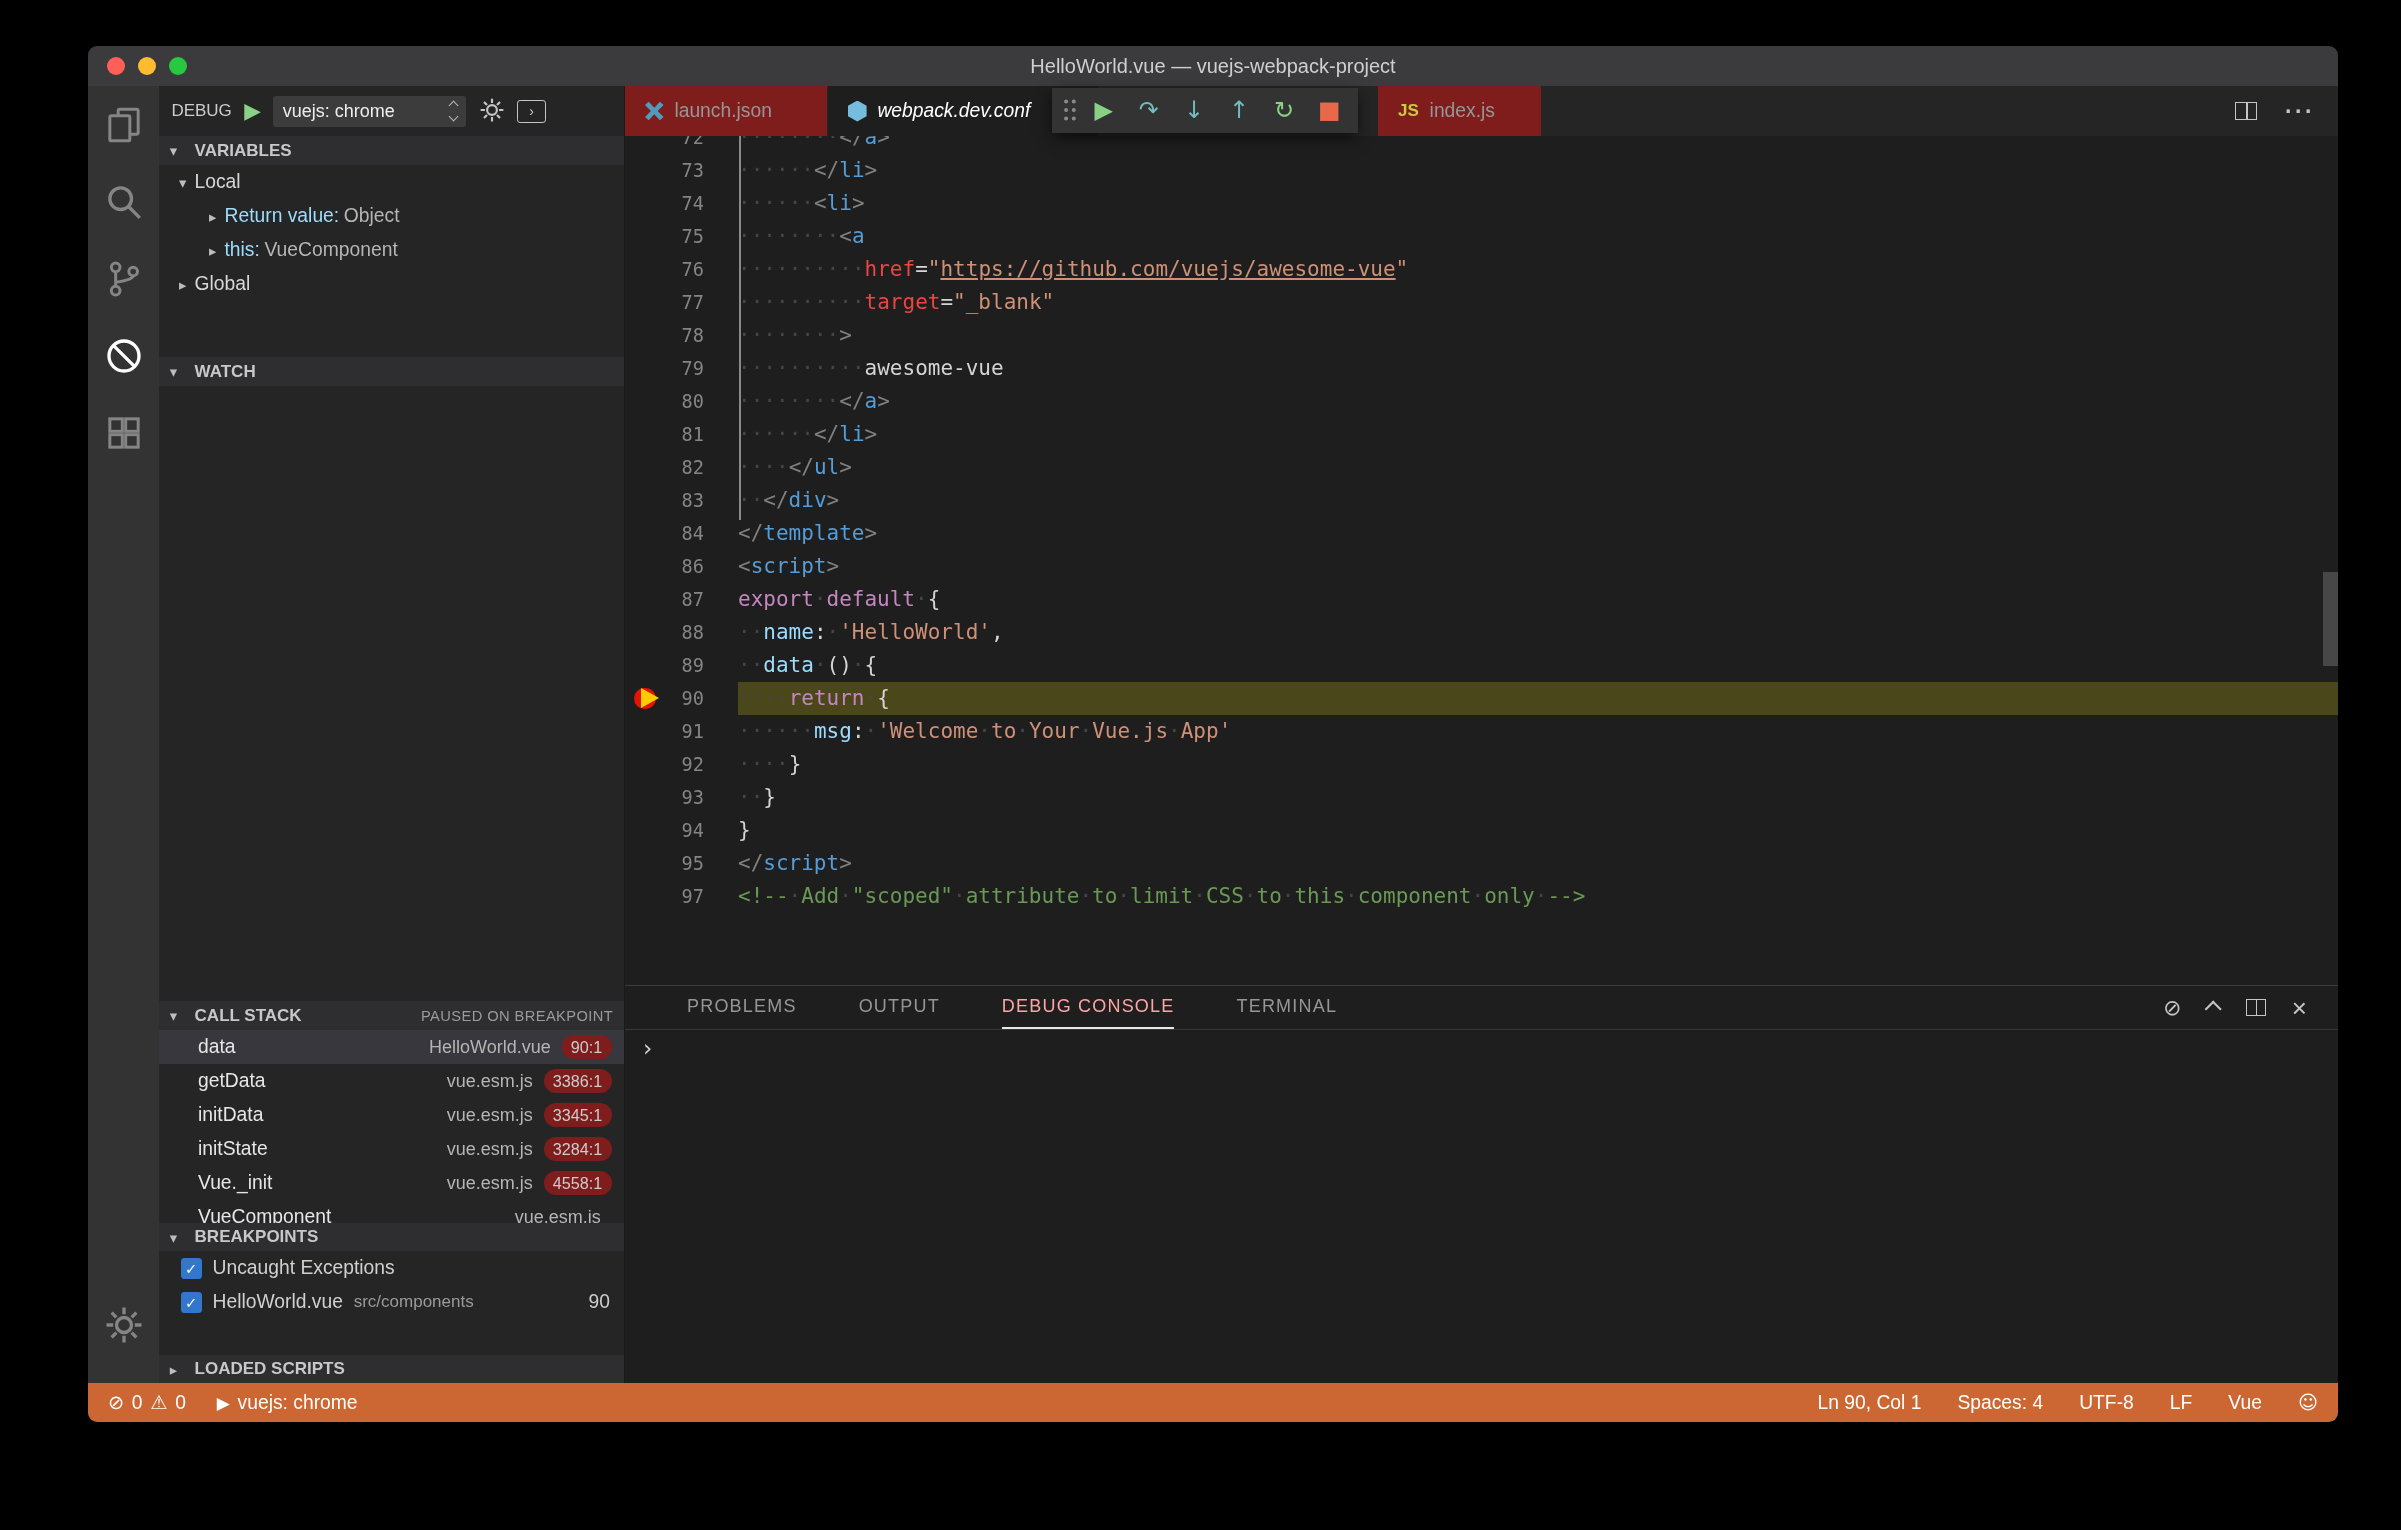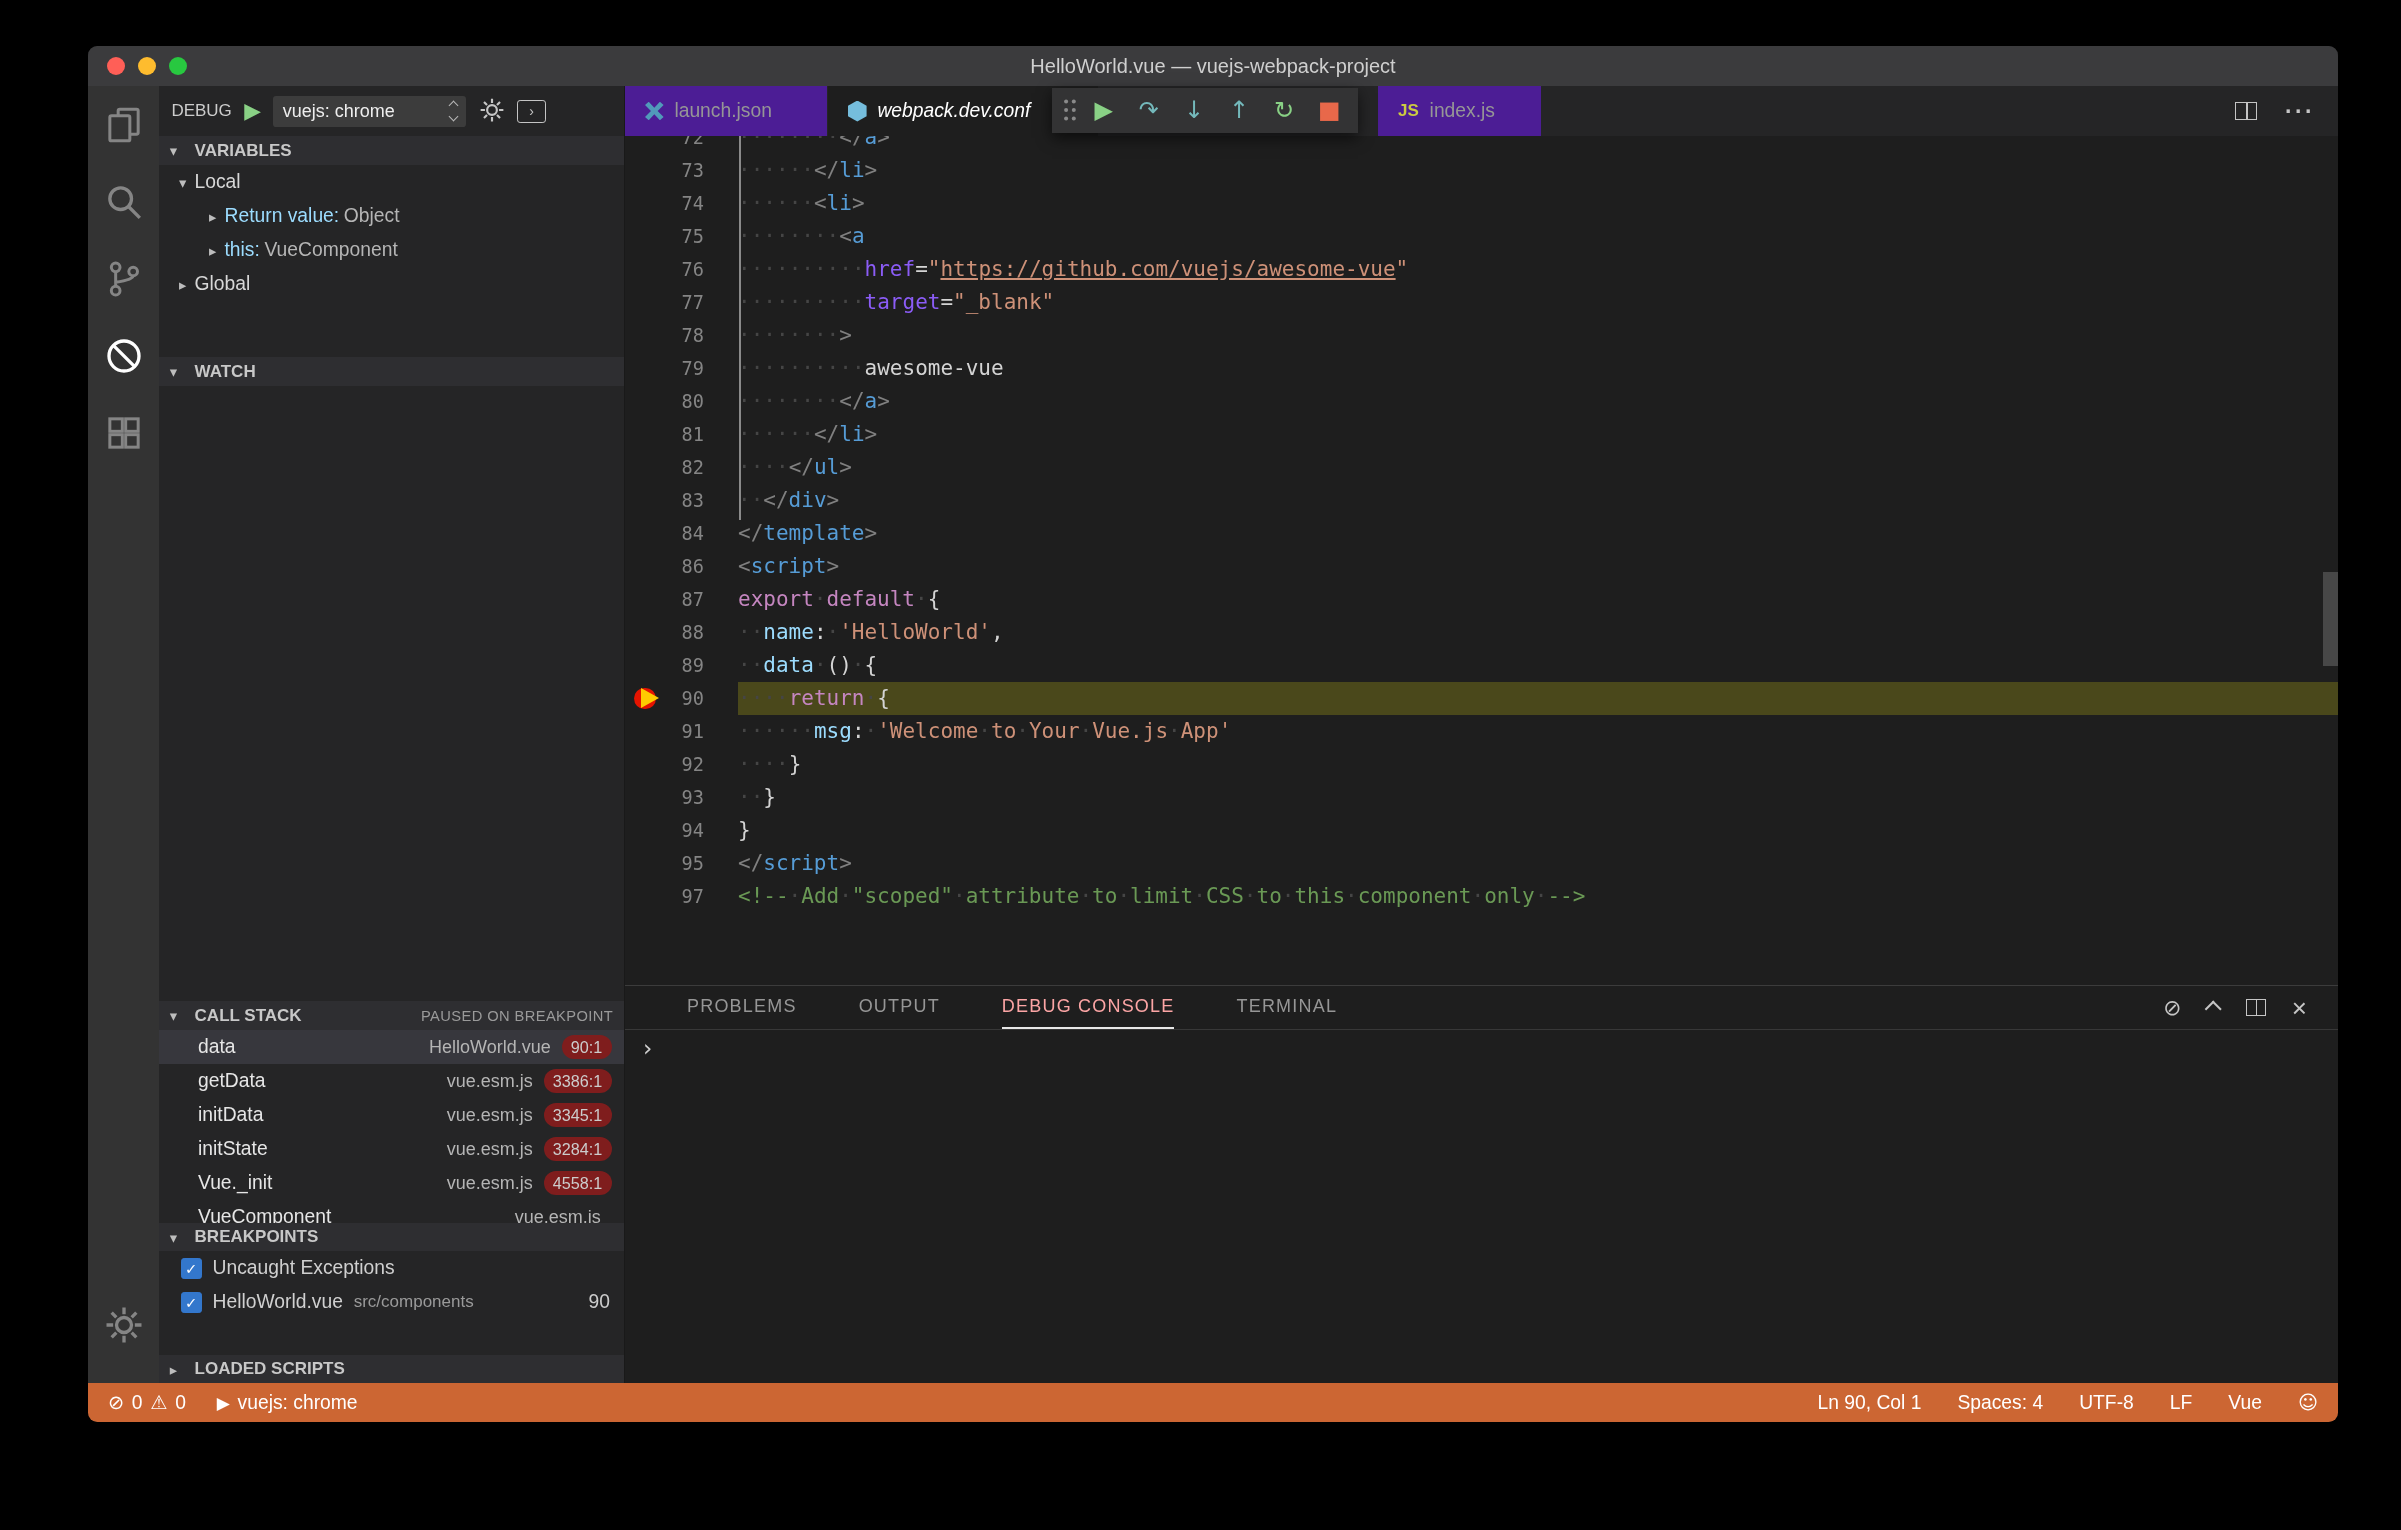--- a/index.html
+++ b/index.html
@@ -76,21 +76,21 @@
   .bp-label { color:#d0d0d0; }
   .bp-path { color:#9a9a9a; font-size:17px; }
   .bp-flex { flex:1; }
   .bp-line { color:#cccccc; }
 
   
   .editor-col { flex:1; display:flex; flex-direction:column; min-width:0; position:relative; }
 
   .tabbar { height:50px; background:#252526; flex:0 0 auto; display:flex; align-items:stretch; position:relative; }
   .tab { display:flex; align-items:center; gap:10.8px; padding:0 20px; font-size:19.3px;
-         background:#4c1d95; color:#969696; border-right:1.5px solid #252526; overflow:hidden; white-space:nowrap; }
+         background:#7f1d1d; color:#969696; border-right:1.5px solid #252526; overflow:hidden; white-space:nowrap; }
   .tab.preview { background:#1e1e1e; color:#ffffff; font-style:italic; }
   .tab-gap { width:279px; }
   .icon-vscode { width:18.6px; height:18.6px; background:#519aba; flex:0 0 auto;
     clip-path:polygon(20% 0,50% 32%,80% 0,100% 18%,68% 50%,100% 82%,80% 100%,50% 68%,20% 100%,0 82%,32% 50%,0 18%); }
   .icon-webpack { width:18.6px; height:21px; background:#75bddc; flex:0 0 auto;
     clip-path:polygon(50% 0,100% 25%,100% 75%,50% 100%,0 75%,0 25%); }
   .icon-js { color:#cbcb41; font-weight:bold; font-size:17px; flex:0 0 auto; }
   .tab-actions { margin-left:auto; display:flex; align-items:center; gap:28px; padding-right:23px; color:#c5c5c5; }
   .split-box { width:21.7px; height:18.6px; border:1.5px solid #c5c5c5; position:relative; display:inline-block; }
   .split-box::after { content:""; position:absolute; left:50%; top:0; bottom:0; width:1.5px; background:#c5c5c5; }
@@ -109,21 +109,21 @@
 
   
   .code-area { flex:1; min-height:0; overflow:hidden; position:relative; background:#1e1e1e; }
   .code-scroll { margin-top:-15.5px; }
   .code-line { display:flex; height:33px; line-height:33px; white-space:pre;
                font-family:"DejaVu Sans Mono", monospace; font-size:21px; }
   .gutter { width:113px; flex:0 0 auto; text-align:right; padding-right:34px; color:#858585;
             font-size:18.6px; position:relative; }
   .line-content { flex:1; color:#d4d4d4; }
   .code-line.current .line-content { background:#4a481b; }
-  .tk-p{color:#808080}.tk-t{color:#569cd6}.tk-a{color:#8b5cf6}
+  .tk-p{color:#808080}.tk-t{color:#569cd6}.tk-a{color:#ef4444}
   .tk-s{color:#ce9178}.tk-sl{color:#ce9178;text-decoration:underline}
   .tk-k{color:#c586c0}.tk-v{color:#9cdcfe}.tk-b{color:#d4d4d4}.tk-c{color:#6a9955}
   .ws{color:#454545}
   .bp-wrap { position:absolute; left:9.3px; top:5.4px; width:26px; height:23px; }
   .bp-dot { position:absolute; left:0; top:0.8px; width:21.7px; height:21.7px; border-radius:50%; background:#e51400; }
   .bp-arrow { position:absolute; left:7px; top:1.5px; width:0; height:0;
               border-left:18.6px solid #ffcc00; border-top:10px solid transparent; border-bottom:10px solid transparent; }
   .indent-guide { position:absolute; left:114px; top:0; width:1.5px; height:384px; background:#8a8a8a; }
   .scroll-thumb { position:absolute; right:0; top:436px; width:15.5px; height:94px; background:rgba(121,121,121,.45); }
 

